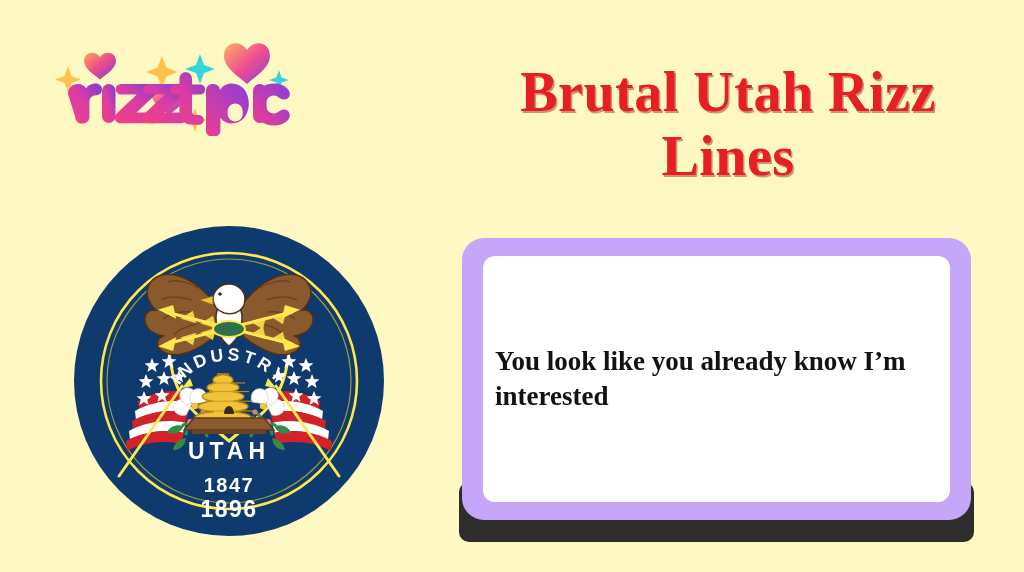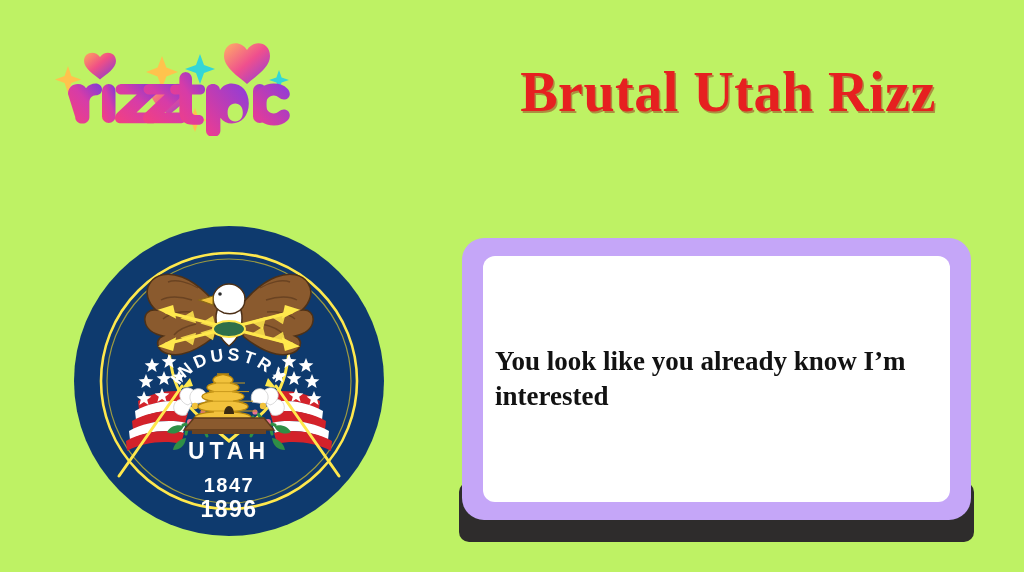--- a/index.html
+++ b/index.html
@@ -9,21 +9,21 @@
   body {
     width: 1024px;
     height: 572px;
     overflow: hidden;
     font-family: "Liberation Sans", sans-serif;
   }
   #stage {
     position: relative;
     width: 1024px;
     height: 572px;
-    background: #bef264;
+    background: #fef9c3;
     overflow: hidden;
   }
 
   
   #brand-logo {
     position: absolute;
     left: 48px;
     top: 32px;
     width: 260px;
     height: 104px;
@@ -182,20 +182,21 @@
 
         <rect x="205" y="52" width="13.5" height="39" rx="6.75"></rect>
 
         <path d="M248 51.6 c5.4 0 10.2 1.8 13.2 4.8 c1.8 1.8 2.6 3.6 2.6 5.6 c0 3.2 -2.6 5.6 -6 5.6 c-2 0 -3.4 -0.7 -5 -2 c-1.5 -1.3 -3 -2 -5 -2 c-4.6 0 -7.8 3.6 -7.8 9 c0 5.4 3.2 9 7.8 9 c2 0 3.5 -0.7 5 -2 c1.6 -1.3 3 -2 5 -2 c3.4 0 6 2.4 6 5.6 c0 2 -0.8 3.8 -2.6 5.6 c-3 3 -7.8 4.8 -13.2 4.8 c-12.4 0 -21 -8.6 -21 -21 c0 -12.4 8.6 -21 21 -21 Z" transform="translate(-22,0)"></path>
       </g>
     </svg>
   </div>
 
   <div id="page-title">
     <div>Brutal Utah Rizz</div>
+    <div>Lines</div>
   </div>
 
   <div id="state-seal">
     <svg width="310" height="310" viewBox="0 0 310 310" xmlns="http://www.w3.org/2000/svg" aria-label="Utah state seal">
       <defs>
         <clipPath id="sealClip">
             <circle cx="155" cy="155" r="155"></circle>
           </clipPath>
       </defs>
 

